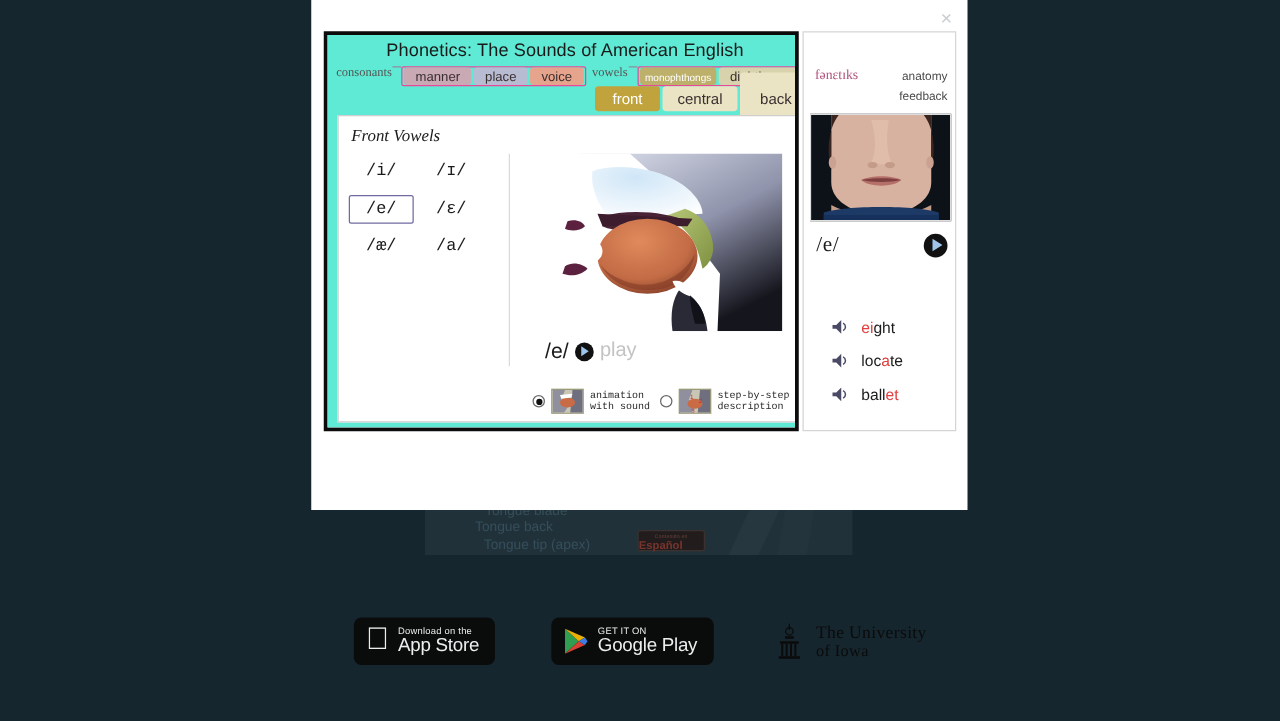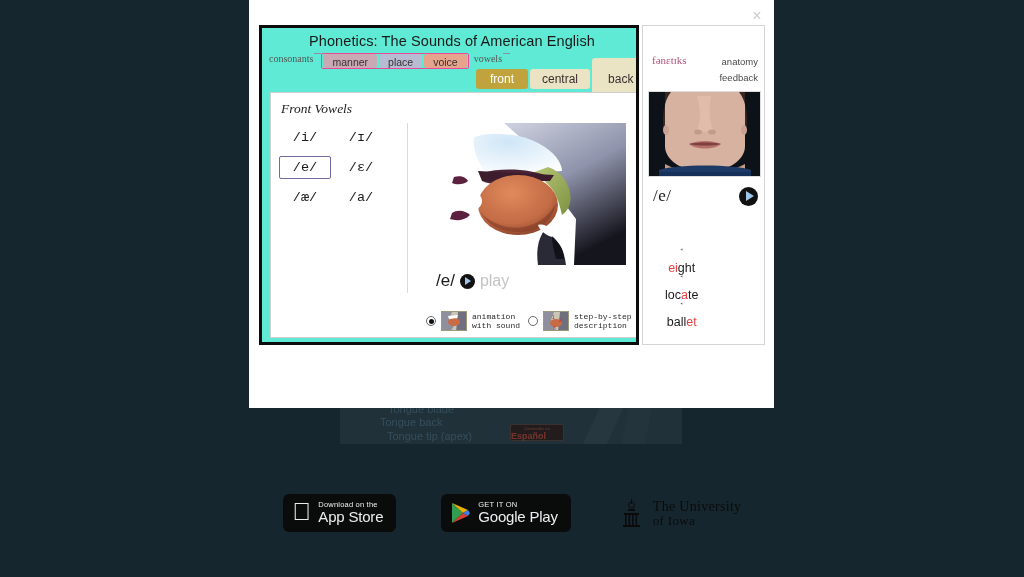--- a/index.html
+++ b/index.html
@@ -261,21 +261,21 @@
   .play-circle.big { width: 19px; height: 19px; }
   .play-circle.big .tri {
     border-left: 8px solid #9fc4ea;
     border-top: 5px solid transparent;
     border-bottom: 5px solid transparent;
     margin-left: 2px;
   }
   #word-list { position: absolute; left: 22px; top: 222px; }
   .word-item {
     display: flex; align-items: center; gap: 10px;
-    height: 27px; cursor: pointer; flex-direction: column;
+    height: 27px; cursor: pointer;
   }
   .spk { width: 14px; height: 13px; }
   .word-txt {
     font-family: "Liberation Sans", sans-serif;
     font-size: 12.5px; color: #1b1b1b;
   }
   .hl { color: #e24141; }
 </style>
 </head>
 <body>
@@ -348,20 +348,24 @@
       <div id="nav-row1">
         <span class="nav-lbl">consonants</span>
         <span class="nav-dash"></span>
         <span class="nav-group">
           <span class="tab manner">manner</span>
           <span class="tab place">place</span>
           <span class="tab voice">voice</span>
         </span>
         <span class="nav-lbl" style="margin-left:4px">vowels</span>
         <span class="nav-dash"></span>
+        <span class="nav-group">
+          <span class="tab mono">monophthongs</span>
+          <span class="tab diph">diphthongs</span>
+        </span>
       </div>
 
       <div id="nav-row2">
         <span class="tab front">front</span>
         <span class="tab central">central</span>
         <span class="tab back">back</span>
       </div>
 
       <div id="content-card">
 

